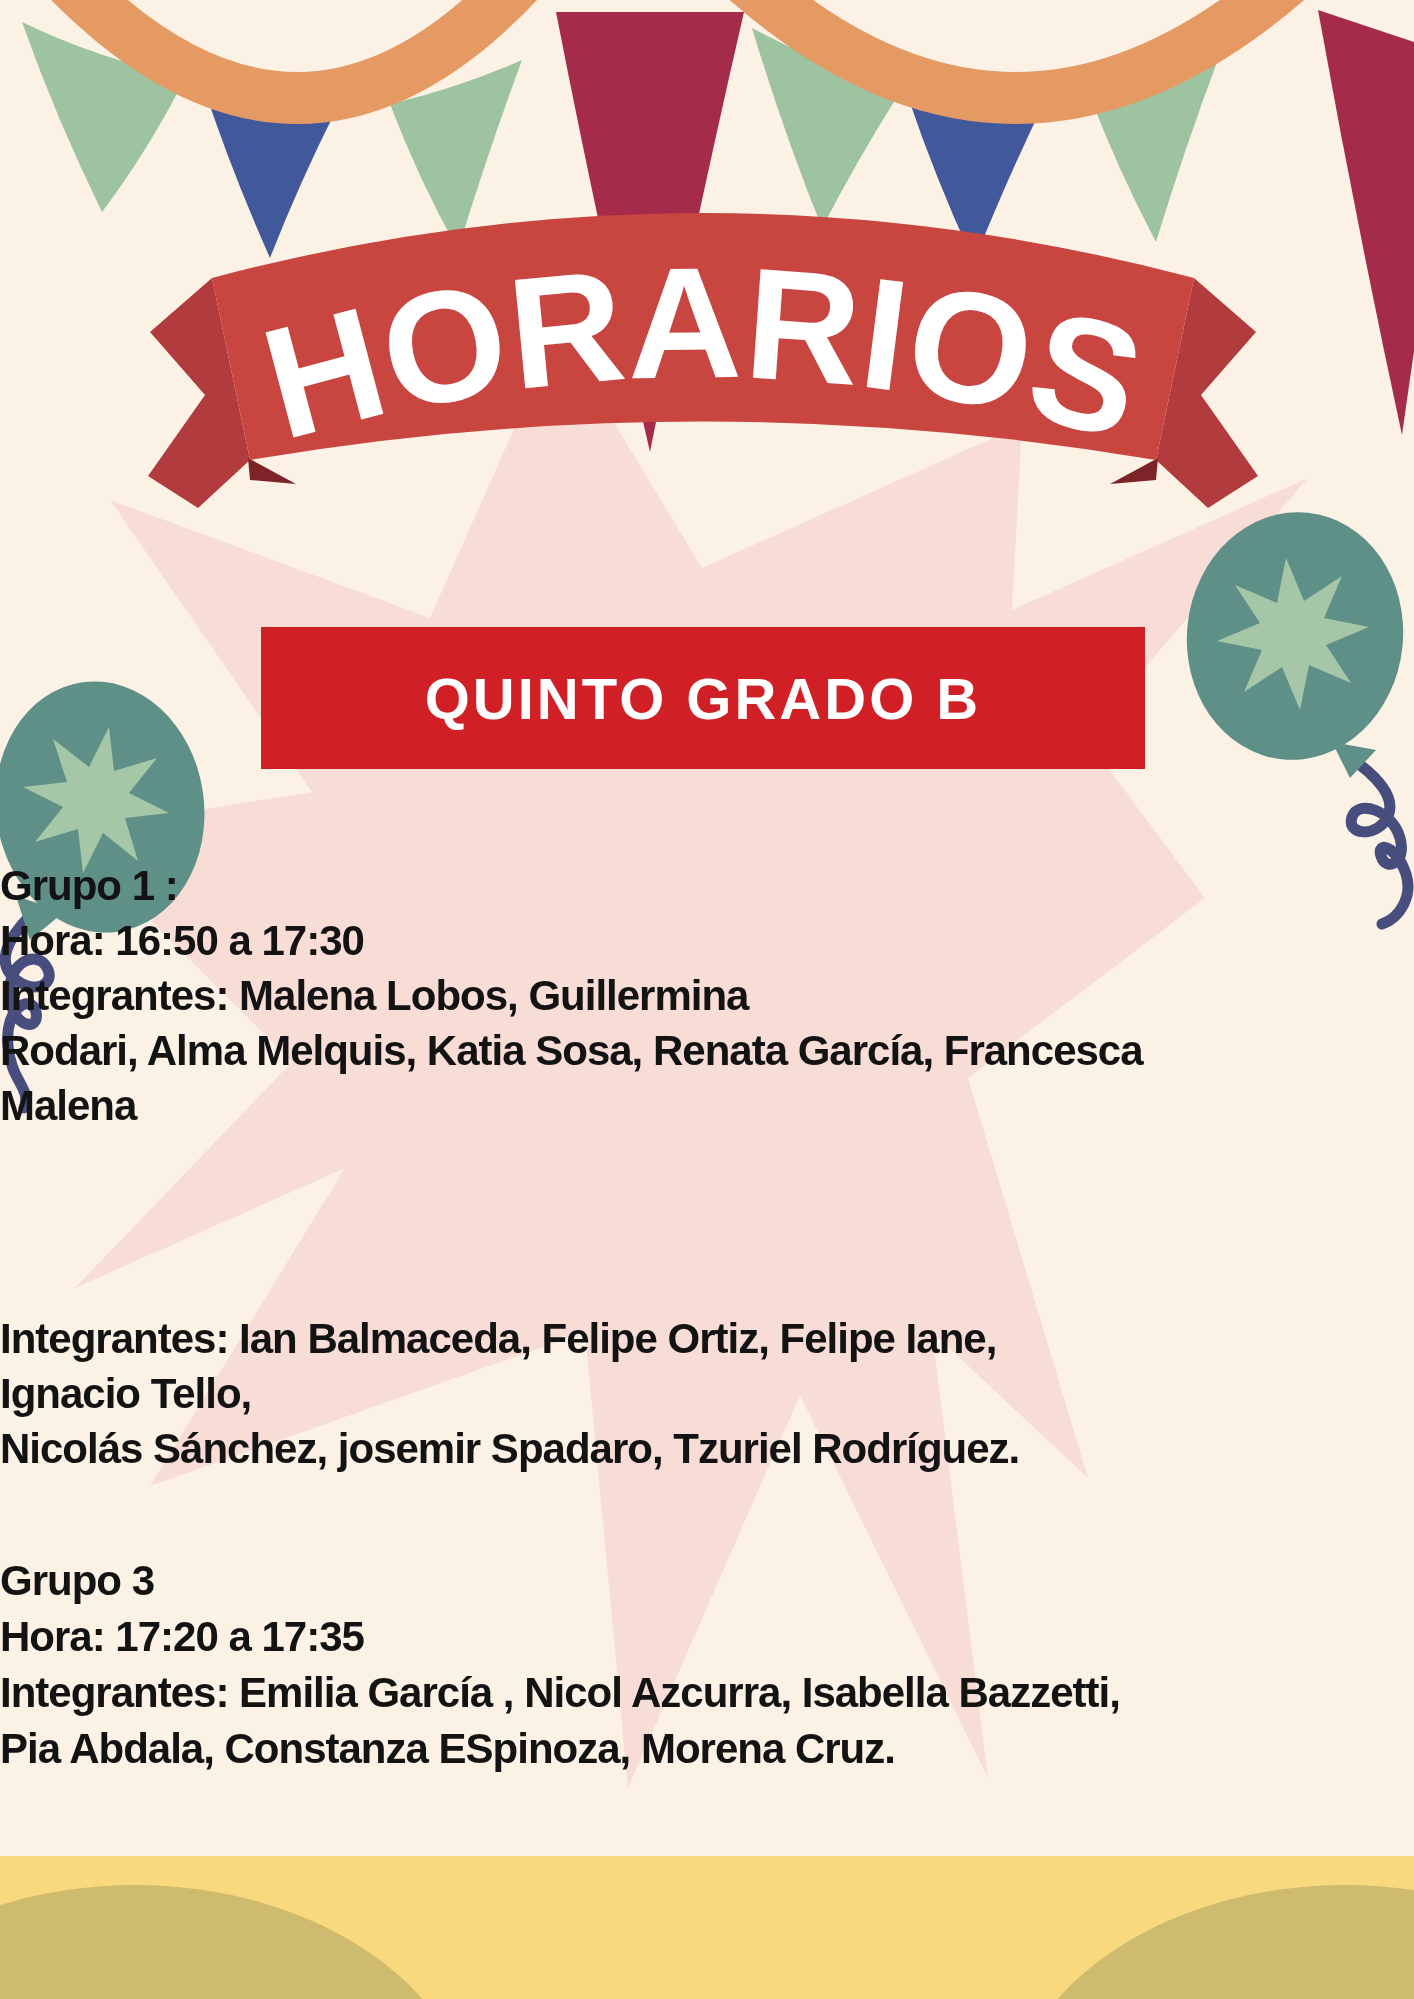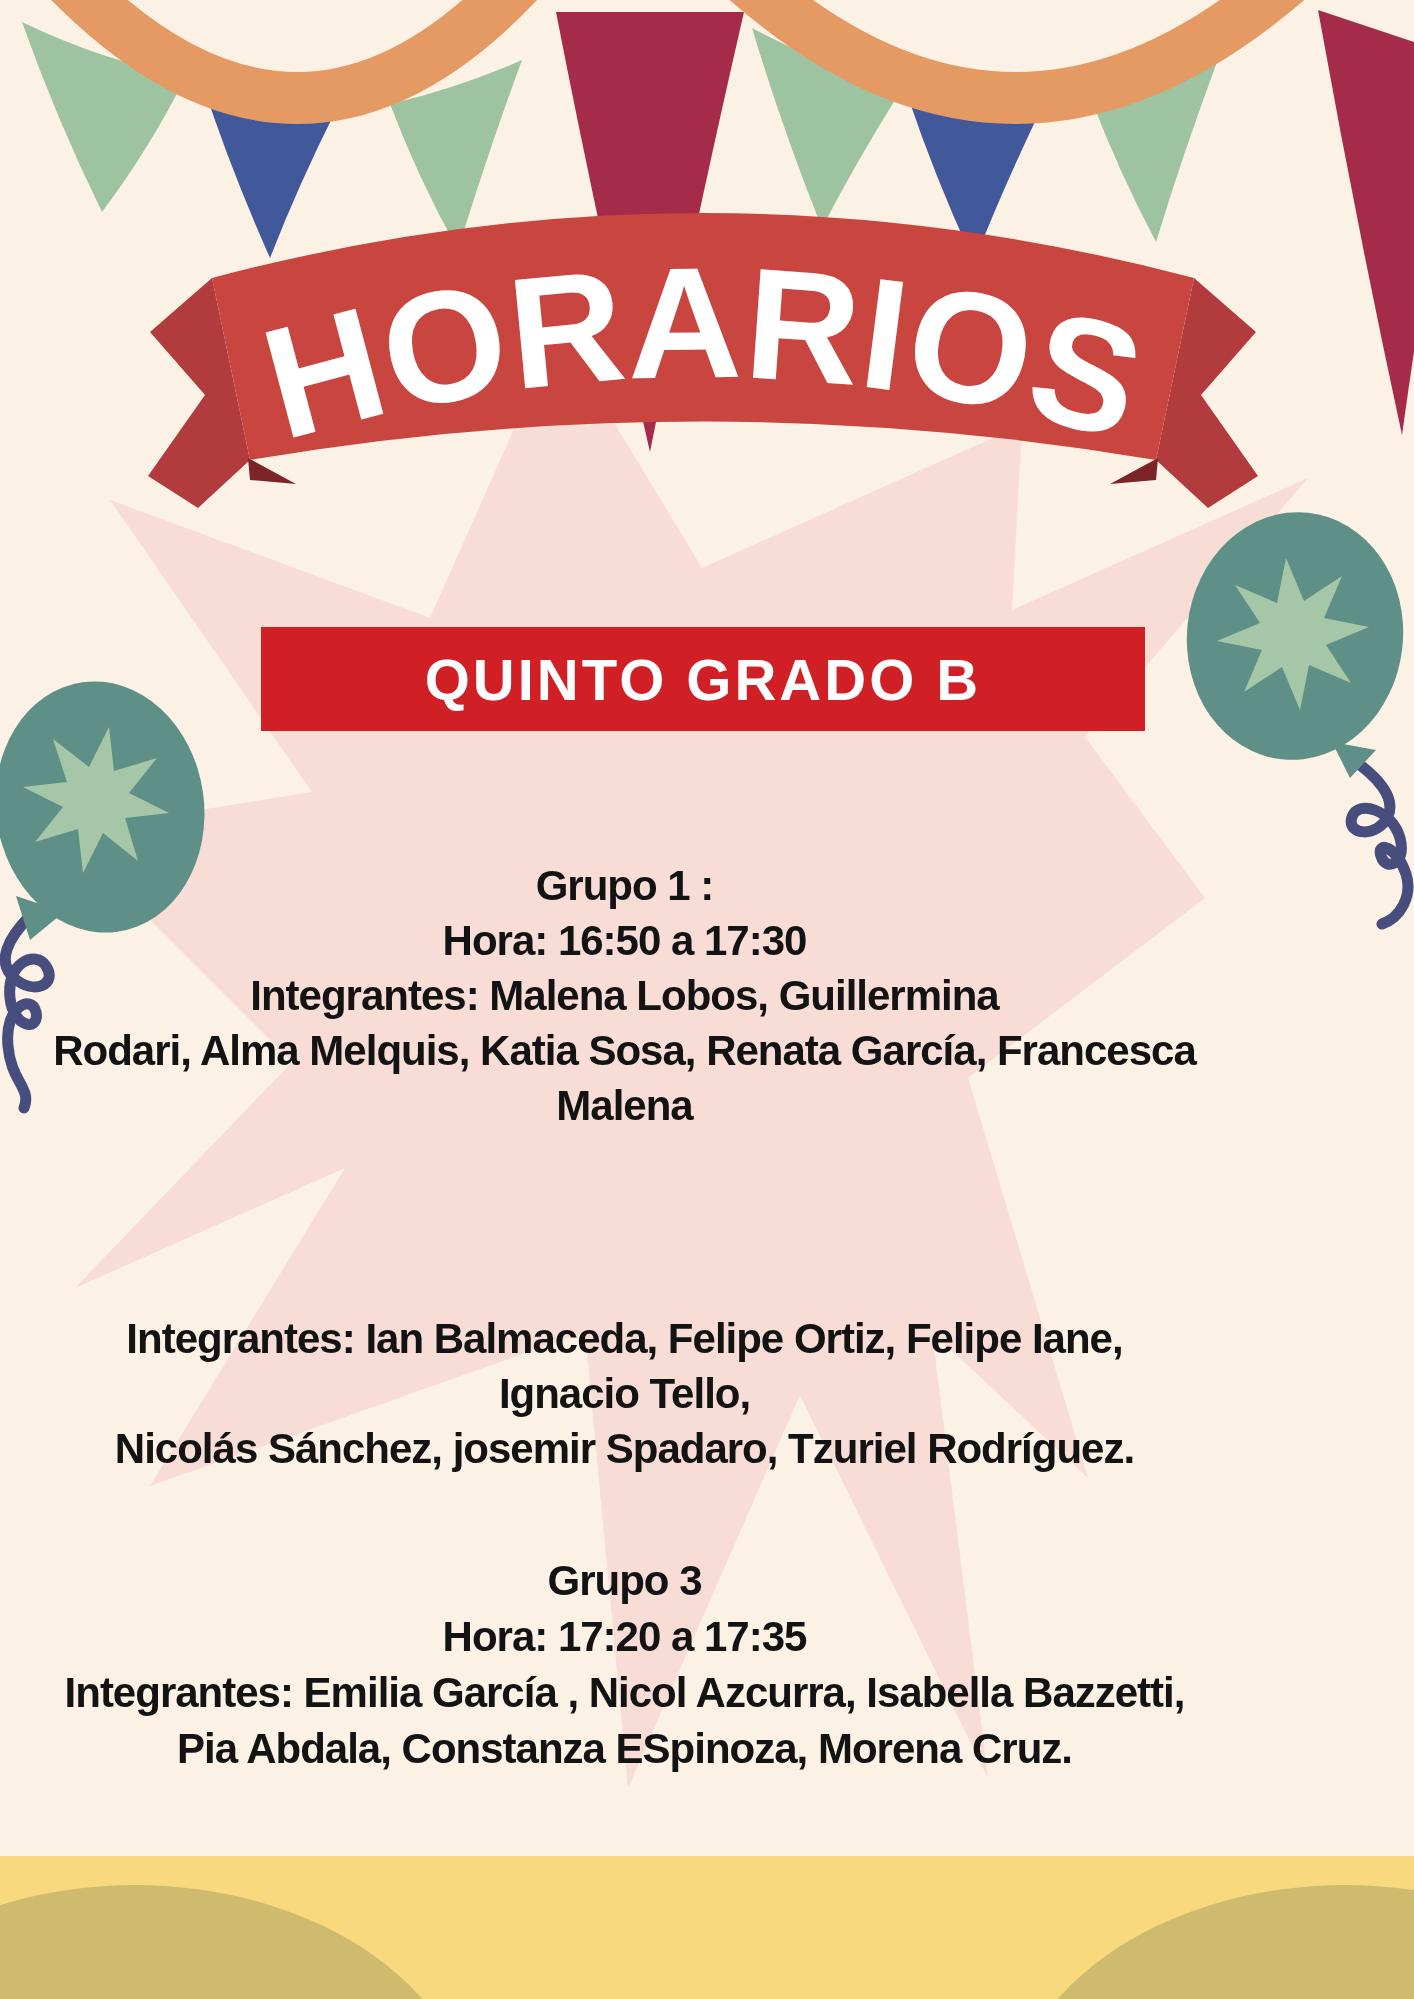--- a/index.html
+++ b/index.html
@@ -6,31 +6,31 @@
   .page{
     position:relative;
     width:1414px;height:1999px;
     margin:0 auto;
     background:var(--bg,#fbf1e5);
     overflow:hidden;
     font-family:"Liberation Sans", sans-serif;
   }
   .bg-svg{position:absolute;left:0;top:0;width:1414px;height:1999px;display:block;}
   .section-bar{
-    position:absolute;left:261px;top:627px;width:884px;height:104px;
+    position:absolute;left:261px;top:627px;width:884px;height:142px;
     background:var(--bar,#d02025);
     display:flex;align-items:center;justify-content:center;
   }
   .section-bar span{
     color:#ffffff;font-size:58px;font-weight:700;letter-spacing:3px;
     white-space:nowrap;
   }
   .txt-line{
     position:absolute;left:0;width:1249px;height:55px;line-height:55px;
-    text-align:center;color:var(--text,#131313);
+    color:var(--text,#131313);
     font-size:42px;font-weight:700;letter-spacing:-1px;white-space:nowrap;
   }
   .ribbon-title-text{
     font-family:"Liberation Sans", sans-serif;
     font-weight:700;
     fill:#ffffff;
   }
 </style>
 </head>
 <body>

